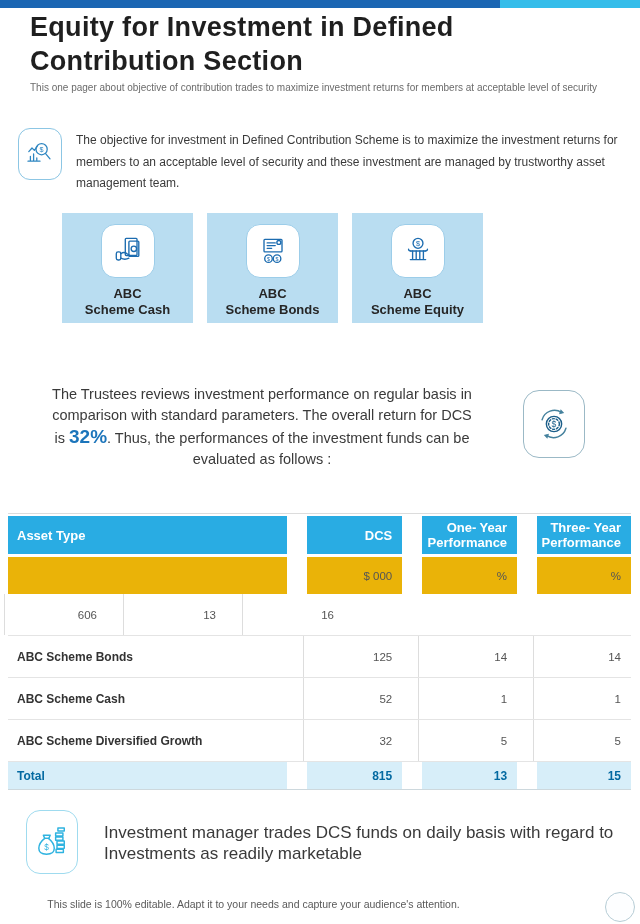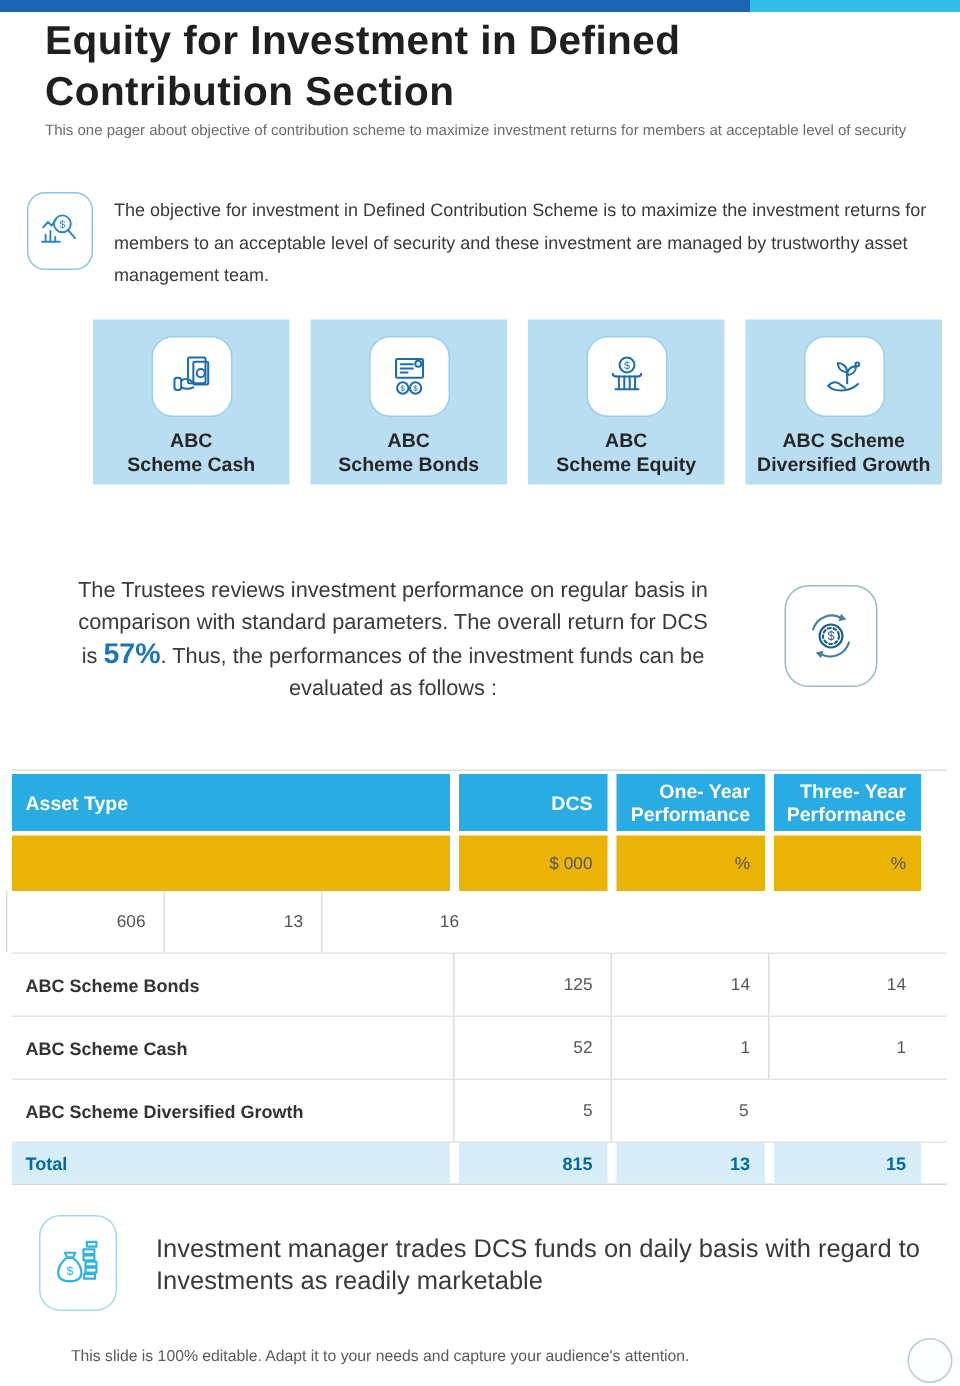--- a/index.html
+++ b/index.html
@@ -34,21 +34,21 @@
   .scheme-label span{display:block}
 
   
   .review-text{position:absolute;left:52px;top:384px;width:420px;text-align:center;
     font-size:14.5px;line-height:21px;color:#3a3a3a}
   .review-text .hl{color:#1c75bb;font-weight:bold;font-size:19px}
   .review-icon{position:absolute;left:523px;top:390px;width:62px;height:68px;border-radius:16px;border-color:#9bb9c6}
 
   
   .ptable{position:absolute;left:8px;top:513px;width:623px;border-top:1px solid #dcdcdc}
-  .trow{display:flex;column-gap:6px}
+  .trow{display:flex;column-gap:20px}
   .c1{width:292px}.c2{width:99px}.c3{width:99px}.c4{width:98px}
   .cell{box-sizing:border-box;display:flex;align-items:center}
   .hrow{margin-top:2px}
   .th{background:#29ace3;color:#ffffff;font-weight:bold;font-size:13px;height:38px;
     justify-content:flex-end;text-align:right;padding-right:10px;line-height:15px}
   .th.first{justify-content:flex-start;text-align:left;padding-left:9px}
   .urow{margin-top:3px}
   .tu{background:#eab308;height:37px;justify-content:flex-end;padding-right:10px;font-size:11.5px;color:#555}
   .tu.first{justify-content:flex-start;padding-left:9px}
   .brow{border-bottom:1px solid #e4e4e4}
@@ -75,21 +75,21 @@
 </style>
 </head>
 <body>
 
 <div class="topbar">
   <div class="topbar-dark"></div>
   <div class="topbar-light"></div>
 </div>
 
 <div class="title">Equity for Investment in Defined Contribution Section</div>
-<div class="subtitle">This one pager about objective of contribution scheme to maximize investment returns for members at acceptable level of security</div>
+<div class="subtitle">This one pager about objective of contribution trades to maximize investment returns for members at acceptable level of security</div>
 
 <div class="intro">
   <div class="icon-tile">
     <svg width="32" height="32" viewBox="0 0 40 40" fill="none" stroke="#2e86c1" stroke-width="1.6" stroke-linecap="round" stroke-linejoin="round">
       <circle cx="22" cy="14" r="7"></circle>
       <text x="22" y="17.5" font-size="9" text-anchor="middle" fill="#2e86c1" stroke="none" font-family="Liberation Sans, sans-serif">$</text>
       <line x1="27" y1="19.5" x2="32.5" y2="26"></line>
       <polyline points="6,17 10,12.5 13,15.5 16.5,10.5"></polyline>
       <path d="M8 23v5 M12 20v8 M16 25v3"></path>
       <line x1="5" y1="29" x2="20" y2="29"></line>
@@ -145,41 +145,25 @@
         <path d="M11.5 29.5h17"></path>
         <path d="M12 20c-1.5 0-2.5-1-2.5-2 M28 20c1.5 0 2.5-1 2.5-2"></path>
       </svg>
     </div>
     <div class="scheme-label">
       <span>ABC</span>
       <span>Scheme Equity</span>
     </div>
   </div>
 
-  <div class="scheme-box">
-    <div class="icon-tile">
-      <svg width="36" height="36" viewBox="0 0 40 40" fill="none" stroke="#1c6cb0" stroke-width="1.5" stroke-linecap="round" stroke-linejoin="round">
-        <path d="M8 27c2.5-3.5 6.5-3.5 9-1l3.5 2.5"></path>
-        <path d="M8 27c4 4.5 15 5 22-1.5"></path>
-        <path d="M22 25v-9"></path>
-        <path d="M22 17c-4.5-.5-7-3.5-7-7 3.5 0 7 2.5 7 7z"></path>
-        <path d="M22 19c4.5-.5 6.5-3.5 6.5-6.5-3.5 0-6.5 2-6.5 6.5z"></path>
-        <circle cx="29.5" cy="11" r="1.4"></circle>
-      </svg>
-    </div>
-    <div class="scheme-label">
-      <span>ABC Scheme</span>
-      <span>Diversified Growth</span>
-    </div>
-  </div>
 
 </div>
 
 <div class="review-text">
-  <span>The Trustees reviews investment performance on regular basis in comparison with standard parameters. The overall return for DCS is </span><span class="hl">57%</span><span>. Thus, the performances of the investment funds can be evaluated as follows :</span>
+  <span>The Trustees reviews investment performance on regular basis in comparison with standard parameters. The overall return for DCS is </span><span class="hl">32%</span><span>. Thus, the performances of the investment funds can be evaluated as follows :</span>
 </div>
 <div class="icon-tile review-icon">
   <svg width="42" height="42" viewBox="0 0 44 44" fill="none" stroke="#44819d" stroke-width="1.5" stroke-linecap="round" stroke-linejoin="round">
     <circle cx="22" cy="22" r="8" stroke="#1c5f8a"></circle>
     <circle cx="22" cy="22" r="5.6" stroke="#1c5f8a" stroke-dasharray="2 2"></circle>
     <text x="22" y="25" font-size="9" text-anchor="middle" fill="#1c5f8a" stroke="none" font-family="Liberation Sans, sans-serif">$</text>
     <path d="M9.5 17.5A13.5 13.5 0 0 1 30 10"></path>
     <path d="M29 6.5l3.7 4-5.4 1.2z" fill="#44819d" stroke="none"></path>
     <path d="M34.5 26.5A13.5 13.5 0 0 1 14 34"></path>
     <path d="M15 37.5l-3.7-4 5.4-1.2z" fill="#44819d" stroke="none"></path>
@@ -212,20 +196,21 @@
     <div class="cell td vl c4">14</div>
   </div>
   <div class="trow brow">
     <div class="cell td first c1">ABC Scheme Cash</div>
     <div class="cell td vl c2">52</div>
     <div class="cell td vl c3">1</div>
     <div class="cell td vl c4">1</div>
   </div>
   <div class="trow brow">
     <div class="cell td first c1">ABC Scheme Diversified Growth</div>
+    <div class="cell td vl c2">32</div>
     <div class="cell td vl c3">5</div>
     <div class="cell td vl c4">5</div>
   </div>
 
   <div class="trow trowtotal">
     <div class="cell tt first c1">Total</div>
     <div class="cell tt c2">815</div>
     <div class="cell tt c3">13</div>
     <div class="cell tt c4">15</div>
   </div>

